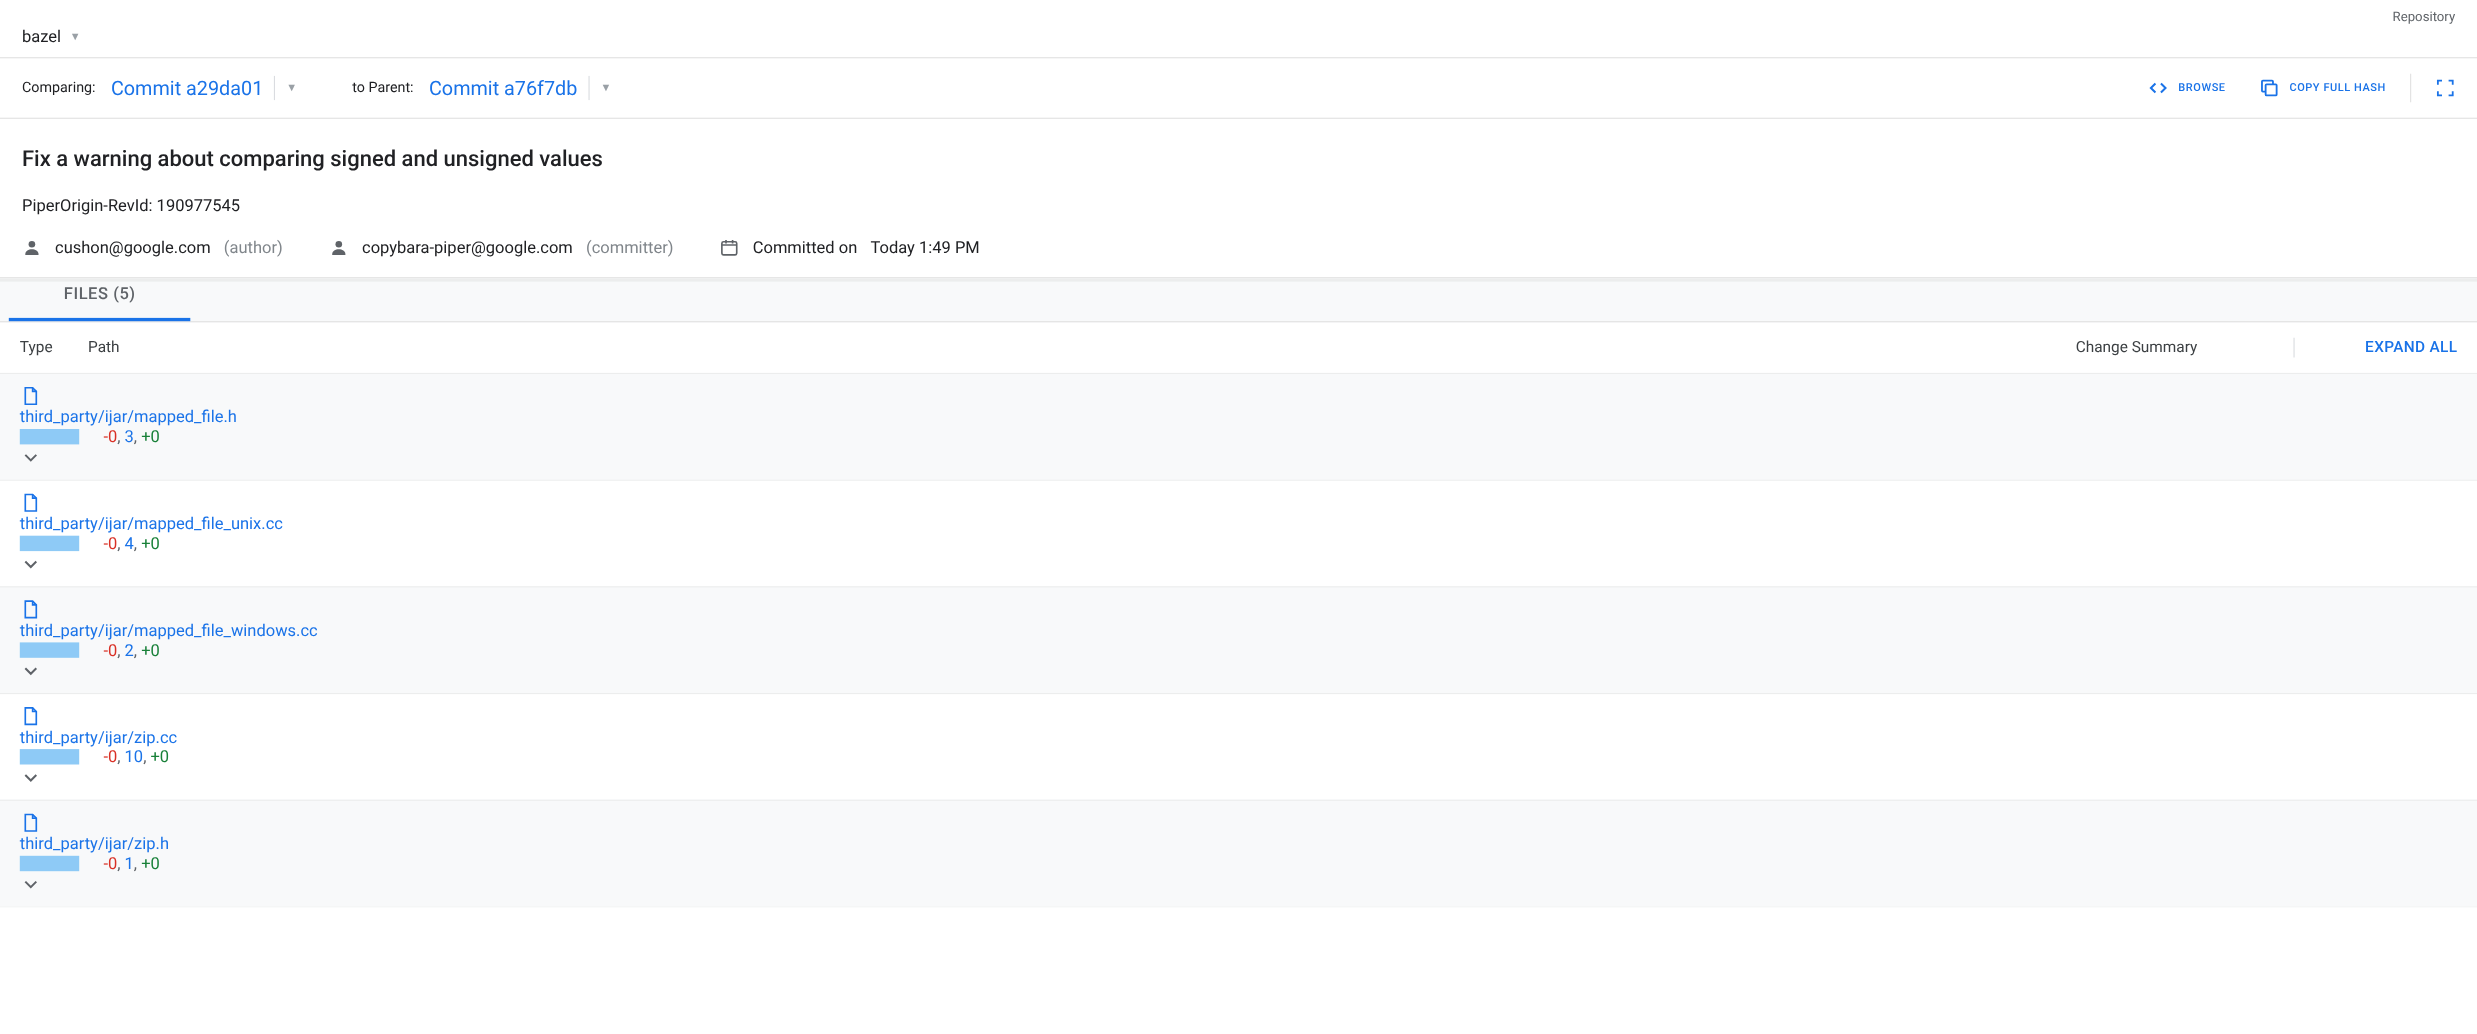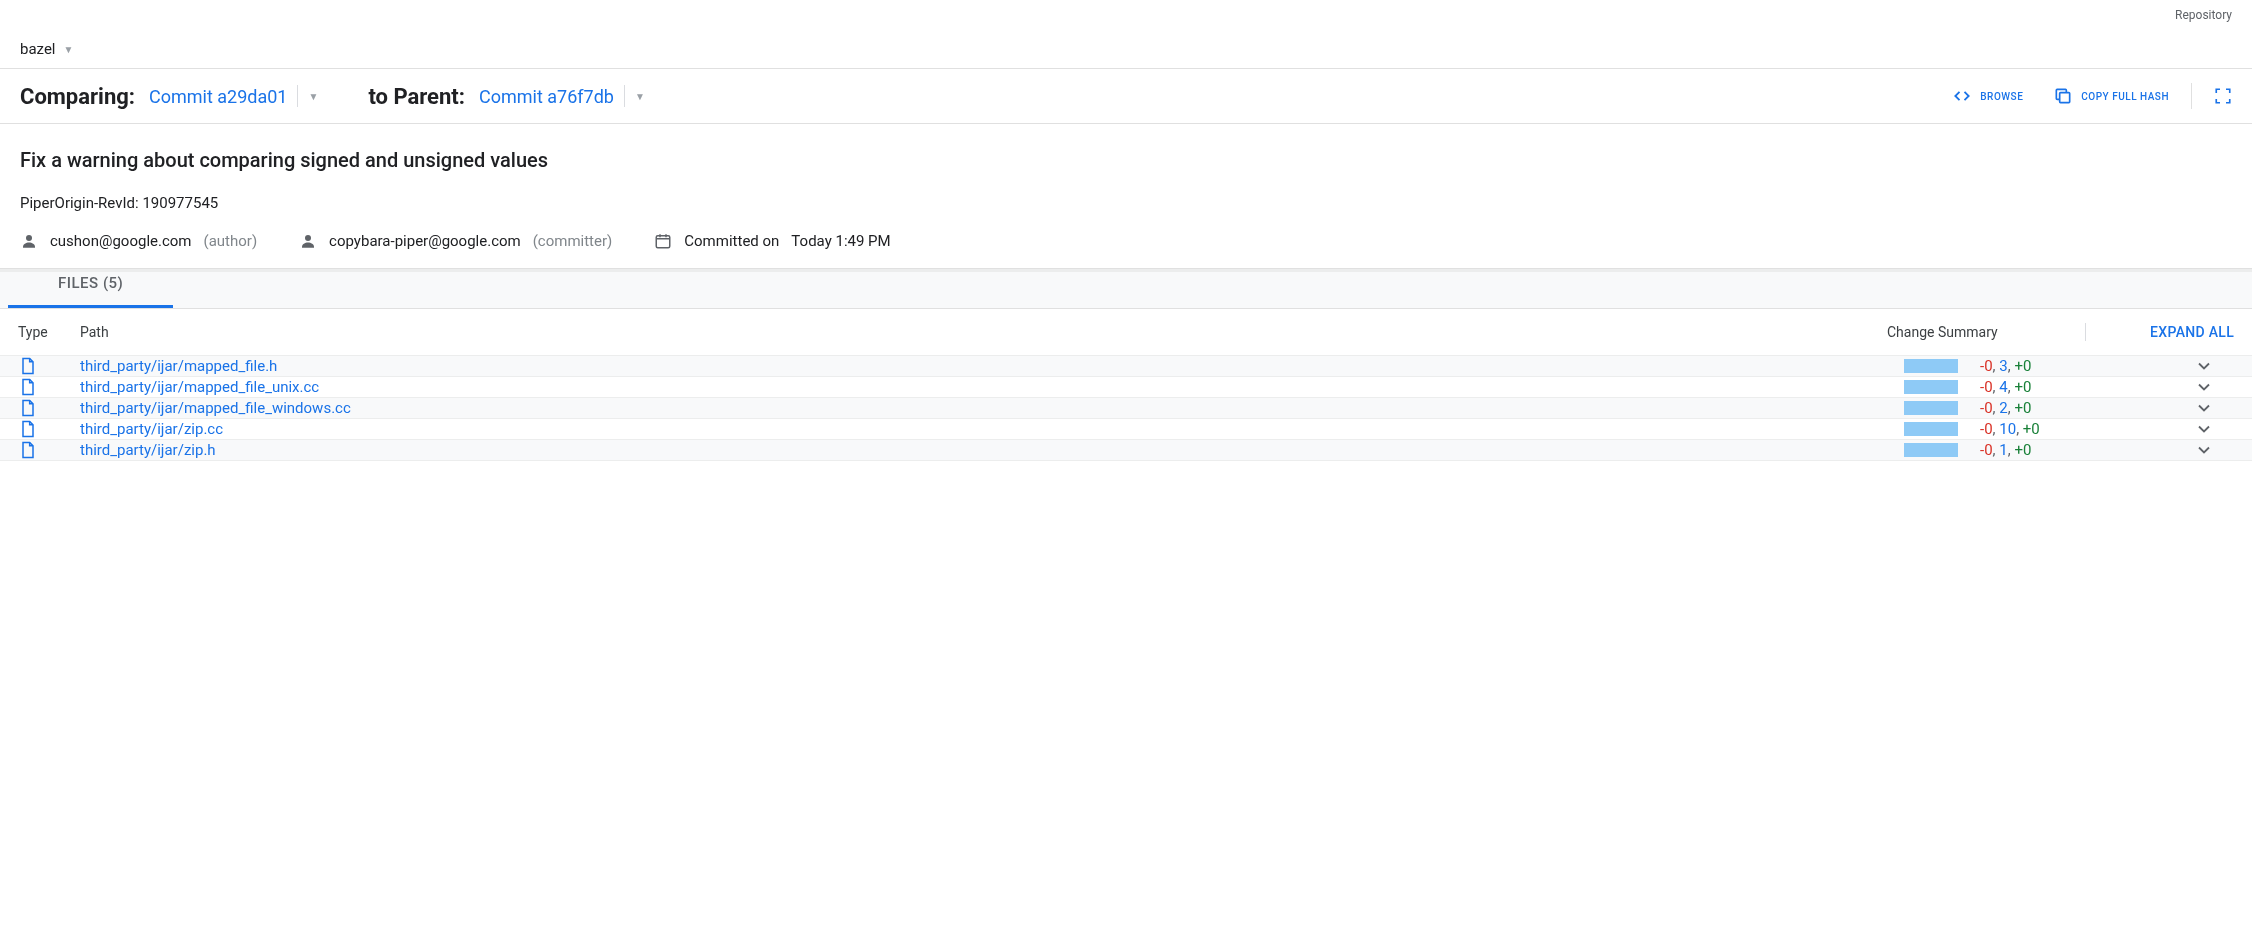--- a/index.html
+++ b/index.html
@@ -1,24 +1,24 @@
 <!DOCTYPE html>
 <html><head>
 <meta charset="utf-8">
 <style>
 * { box-sizing: border-box; margin: 0; padding: 0; }
 body { font-family: Roboto, "Helvetica Neue", Arial, sans-serif; font-size: 14px; color: #202124; background: #fff; }
 
 .header-repo { padding: 8px 20px 10px 20px; }
 .header-repo .label { font-size: 12px; color: #5f6368; text-align: right; }
-.header-repo .value-row { display: flex; align-items: center; gap: 8px; font-size: 15px; color: #202124; margin-top: 18px; }
+.header-repo .value-row { display: flex; align-items: center; gap: 8px; font-size: 15px; color: #202124; margin-top: 2px; }
 .header-repo .value-row .dropdown-arrow { color: #9aa0a6; font-size: 10px; }
 
 .compare-bar { display: flex; align-items: center; padding: 14px 20px; border-top: 1px solid #e0e0e0; border-bottom: 1px solid #e0e0e0; }
-.compare-bar .label { font-size: 22px; font-weight: 700; }
+.compare-bar .label { font-size: 13px; font-weight: 400; }
 .compare-bar .commit-link { color: #1a73e8; font-size: 18px; margin-left: 14px; }
 .compare-bar .divider { width: 1px; height: 22px; background: #dadce0; margin: 0 10px; }
 .compare-bar .dropdown-arrow { color: #9aa0a6; font-size: 10px; }
 .compare-bar .gap { margin-left: 50px; }
 .compare-bar .spacer { flex: 1; }
 .compare-bar .action { display: flex; align-items: center; gap: 8px; color: #1a73e8; font-size: 10px; font-weight: 500; letter-spacing: 0.5px; cursor: pointer; }
 .compare-bar .action + .action { margin-left: 30px; }
 .compare-bar .vsep { width:1px; height:26px; background:#e0e0e0; margin: 0 22px; }
 .compare-bar .fullscreen-icon { color:#1a73e8; }
 
@@ -34,21 +34,21 @@
 .tabs-bar .tab { padding: 0 50px; height: 48px; display:flex; align-items:center; color:#5f6368; font-size:15px; font-weight:500; letter-spacing:0.5px; border-bottom: 3px solid #1a73e8; cursor:pointer; }
 
 .table-header { display:flex; align-items:center; padding: 14px 18px 14px 18px; font-size:14px; color:#3c4043; }
 .table-header .col-type { width: 62px; }
 .table-header .col-path { flex: 1; }
 .table-header .col-summary { width: 180px; text-align:left; }
 .table-header .col-expand { width: 130px; text-align:right; }
 .table-header .expand-all { color:#1a73e8; font-weight:500; font-size:14px; letter-spacing:0.3px; cursor:pointer; }
 .table-header .vsep2 { width:1px; height:18px; background:#dadce0; margin: 0 18px; }
 
-.file-row { display:flex; align-items:center; padding: 0 18px; border-top: 1px solid #eceded; }
+.file-row { display:flex; padding: 10px 18px; border-top: 1px solid #eceded; flex-direction: column; }
 .file-row:nth-child(odd) { background: #f8f9fa; }
 .file-row:nth-child(even) { background: #ffffff; }
 .file-row .col-type { width: 62px; display:flex; }
 .file-row .col-path { flex:1; }
 .file-row .col-path a { color:#1a73e8; font-size:15px; text-decoration:none; cursor:pointer; }
 .file-row .col-summary { width: 290px; display:flex; align-items:center; gap: 22px; }
 .file-row .bar { width: 54px; height: 14px; background:#8ecaf6; }
 .file-row .stat { font-size: 15px; font-variant-numeric: tabular-nums; }
 .file-row .stat .del { color:#d93025; }
 .file-row .stat .mod { color:#1a73e8; }

